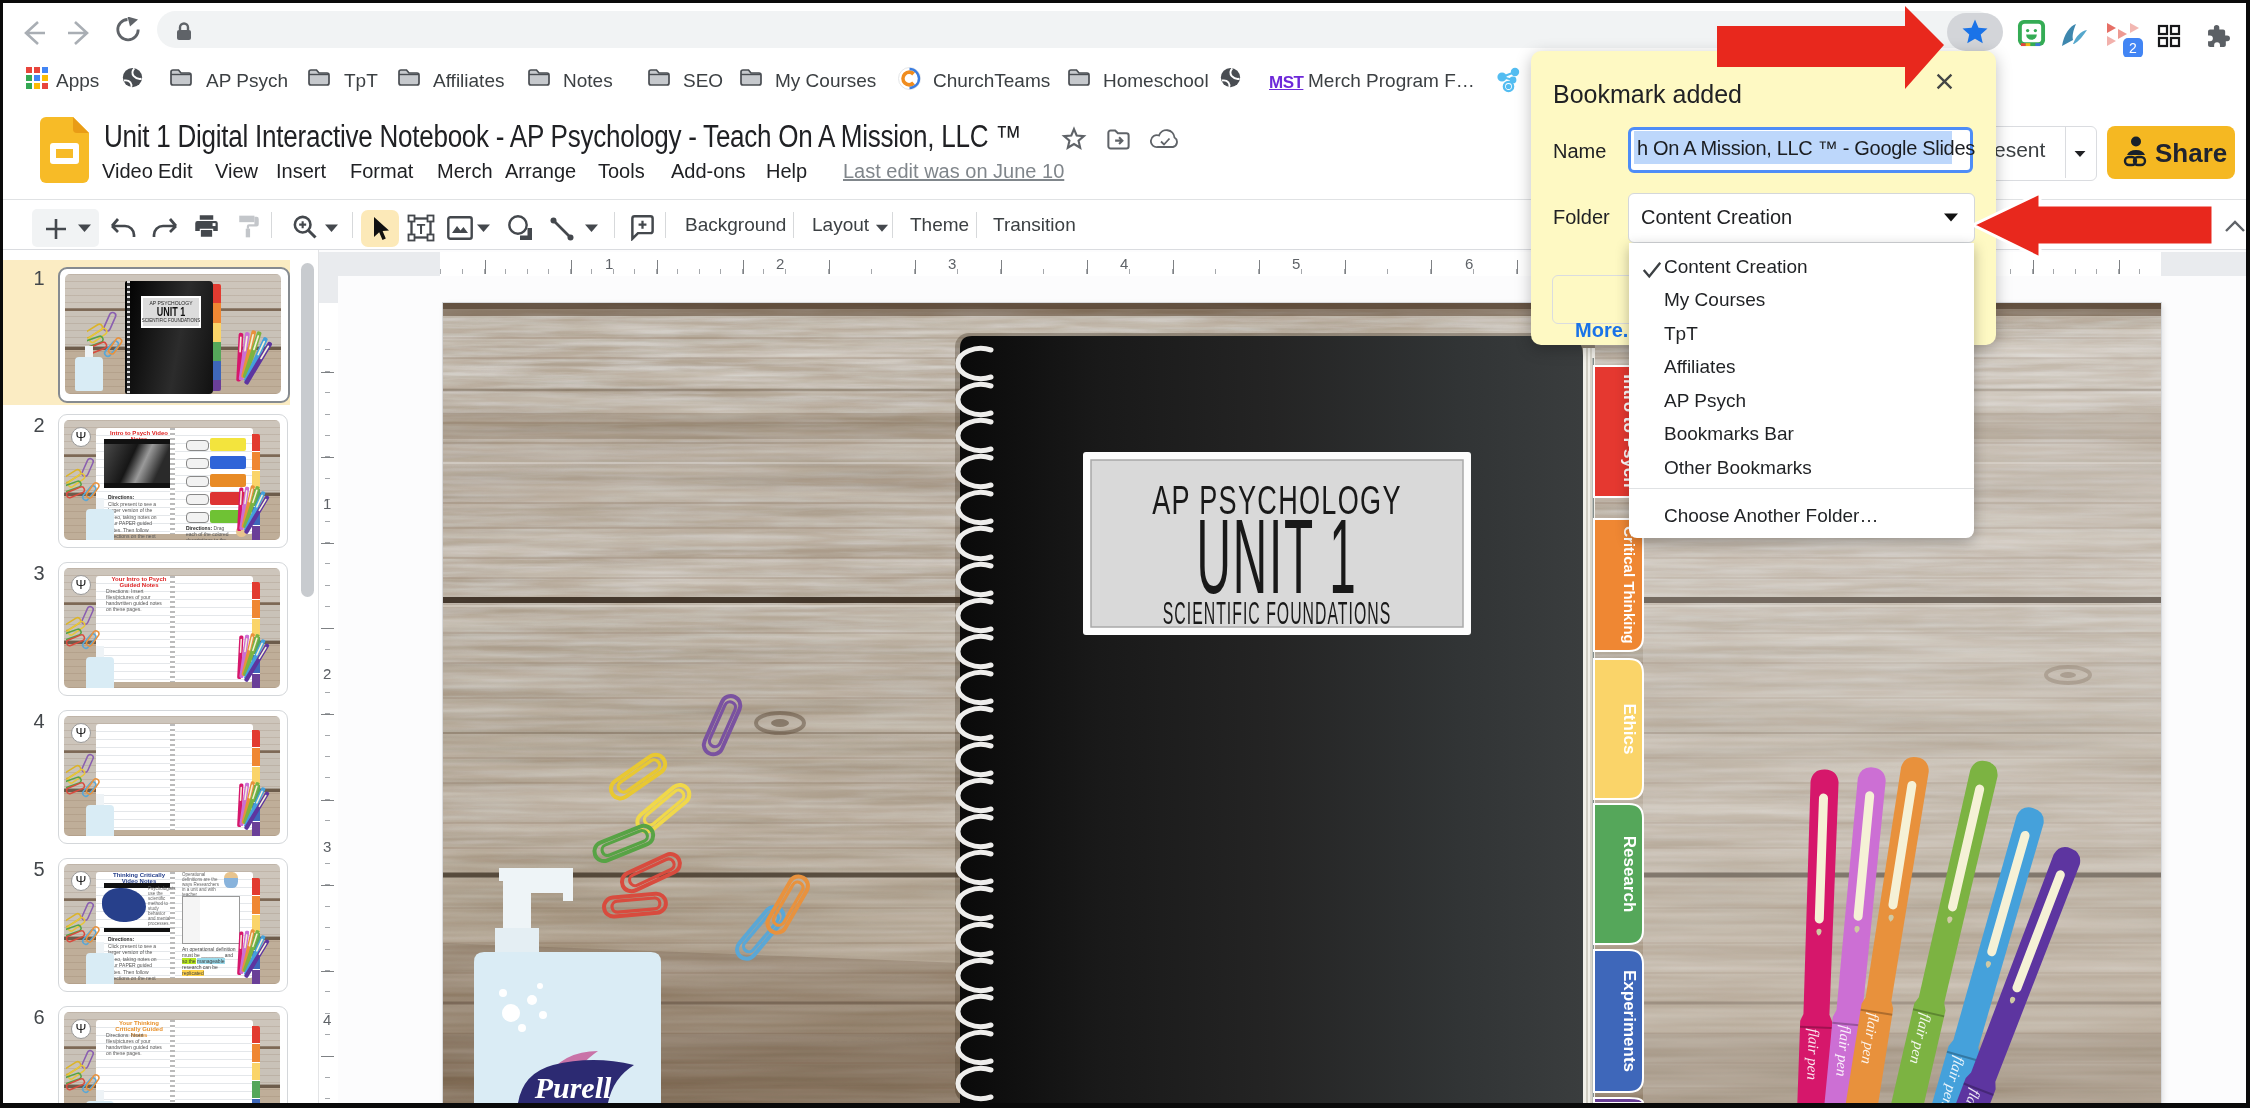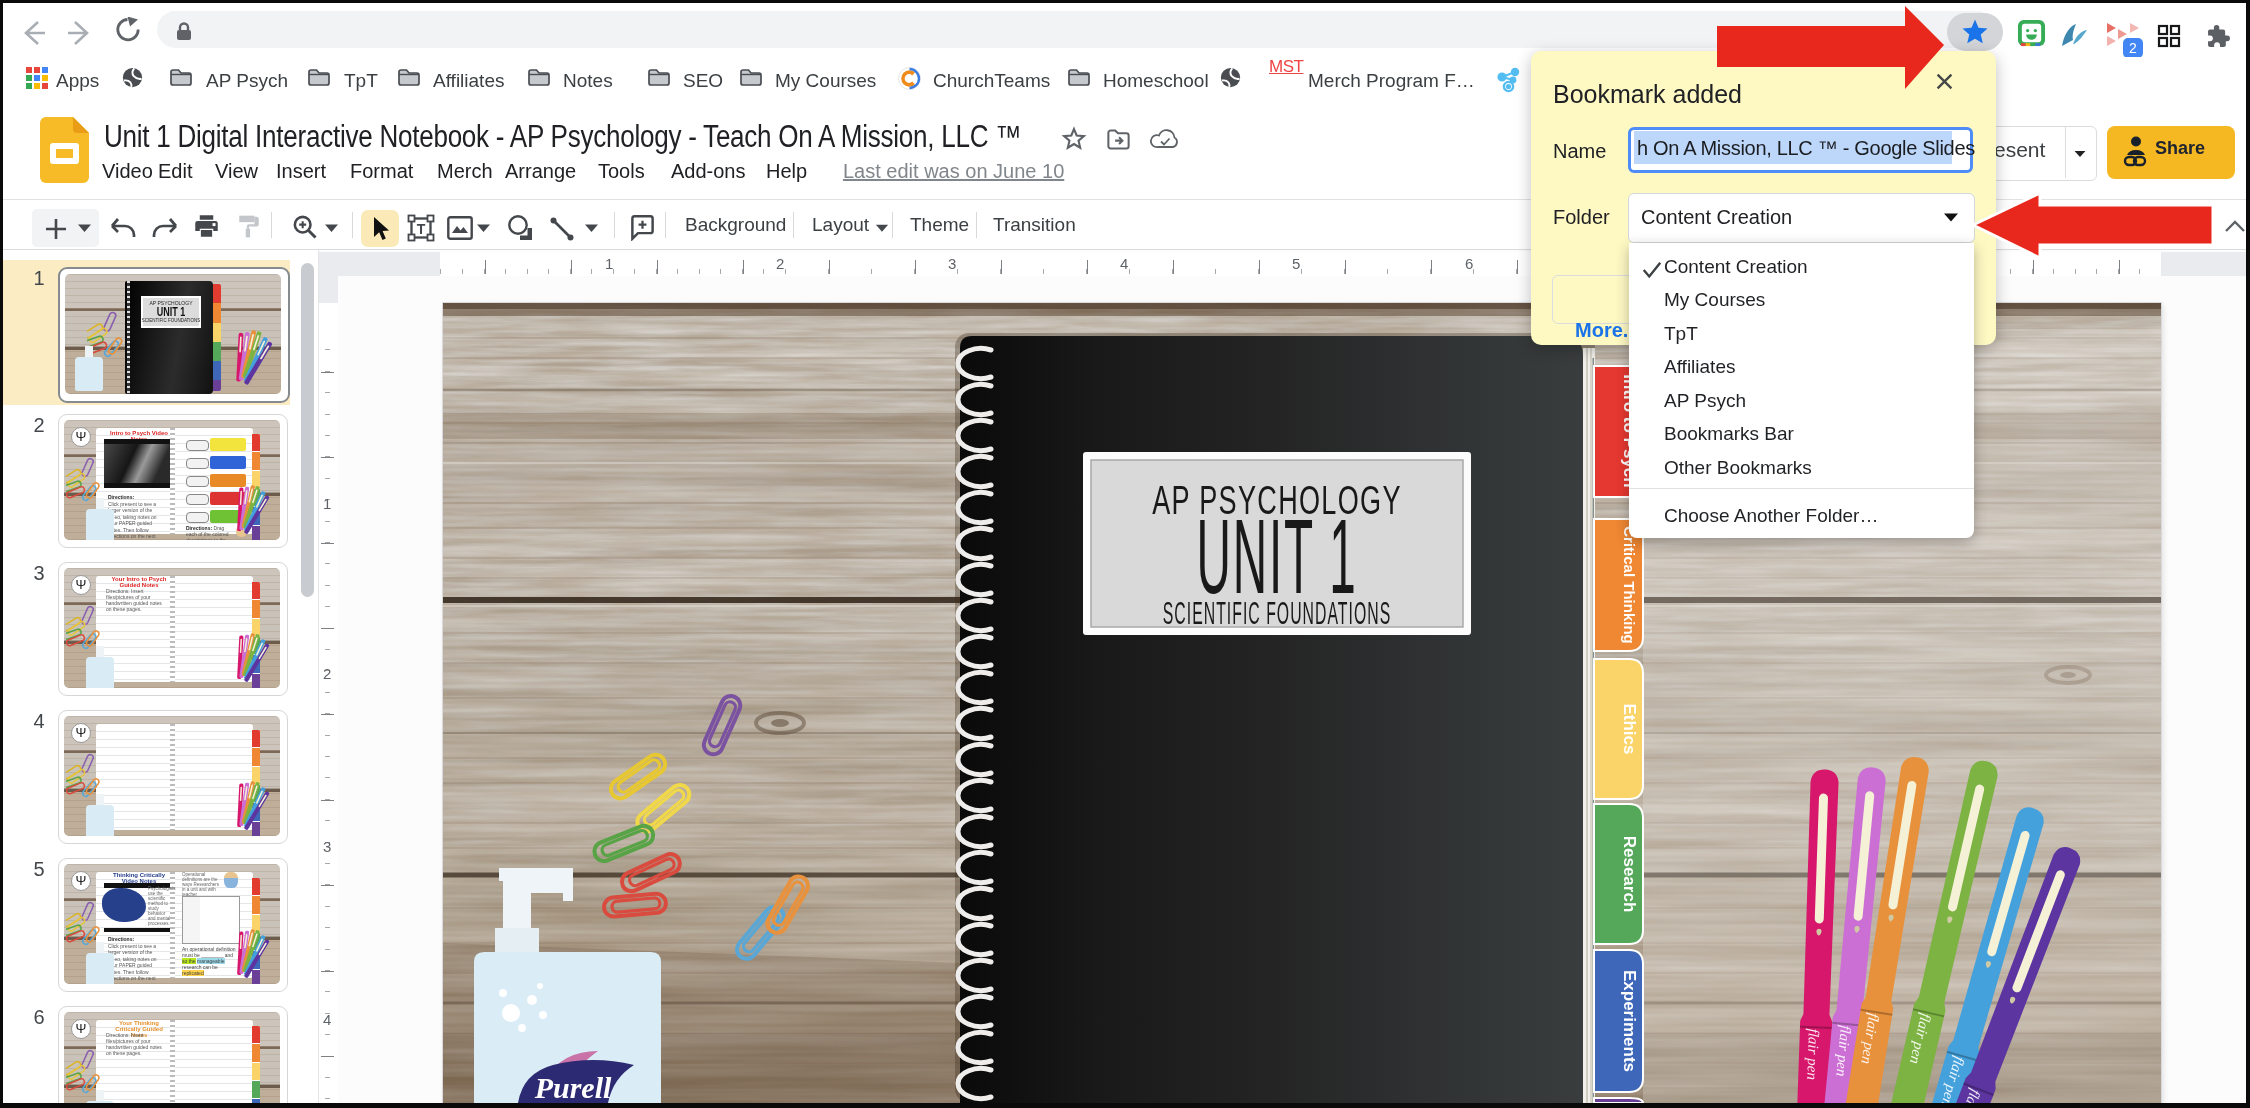--- a/index.html
+++ b/index.html
@@ -194,21 +194,21 @@
     <div class="abs bmtext" style="left:930px">ChurchTeams</div>
     <svg class="abs folder" style="left:1065px;top:11px">
         <use href="#folderico"></use>
       </svg>
     <div class="abs bmtext" style="left:1100px">Homeschool</div>
     <svg class="abs" style="left:1217px;top:10px" width="21" height="21" viewBox="0 0 24 24">
       <circle cx="12" cy="12" r="11" fill="#494d52"></circle>
       <path d="M14 1.5 Q 10 6 13.5 10.5 Q 17 14.5 22.3 13.5" stroke="#fff" stroke-width="2.2" fill="none"></path>
       <path d="M2.2 15.5 Q 7 14.5 9.5 17.5 Q 11.5 20.5 10.5 22.8" stroke="#fff" stroke-width="2.2" fill="none"></path>
     </svg>
-    <div class="abs" style="left:1266px;top:0;font-size:17px;font-weight:400;color:#ef4444;letter-spacing:-0.5px;text-decoration:underline;">MST</div>
+    <div class="abs" style="left:1266px;top:16px;font-size:17px;font-weight:700;color:#6d28d9;letter-spacing:-0.5px;text-decoration:underline;">MST</div>
     <div class="abs bmtext" style="left:1305px">Merch Program F…</div>
     <svg class="abs" style="left:1491px;top:10px" width="28" height="28" viewBox="0 0 28 28">
       <g stroke="#54bdf1" stroke-width="2" fill="#54bdf1">
         <circle cx="8" cy="10" r="3.6"></circle>
           <circle cx="21" cy="5" r="3.2"></circle>
           <circle cx="19" cy="13" r="2.4"></circle>
         <path d="M8 10 L21 5 M8 10 L19 13" fill="none"></path>
         <circle cx="14.5" cy="19.5" r="4.6" fill="none" stroke-width="2.4"></circle>
         <circle cx="14.5" cy="19.5" r="1.6"></circle>
       </g>
@@ -298,21 +298,21 @@
     </svg>
   <div id="sharebtn" class="abs"></div>
   <svg class="abs" style="left:2122px;top:136px" width="26" height="32" viewBox="0 0 26 32">
     <circle cx="14" cy="5.5" r="5" fill="#18212b"></circle>
     <path d="M5 19 A 9.5 7.5 0 0 1 23 19 Z" fill="#18212b"></path>
     <g fill="none" stroke="#18212b" stroke-width="2.4">
       <rect x="3" y="21" width="11" height="8" rx="4"></rect>
       <rect x="12" y="21" width="11" height="8" rx="4"></rect>
     </g>
   </svg>
-  <div class="abs" style="left:2155px;top:138px;font-size:18px;font-weight:700;color:#202430;">Share</div>
+  <div class="abs" style="left:2155px;top:138px;font-size:26px;font-weight:700;color:#202430;">Share</div>
 
   <div id="toolbar" class="abs">
     <div class="abs" style="left:29px;top:9px;width:67px;height:38px;background:#f1f3f4;border-radius:5px;"></div>
     <svg class="abs" style="left:40px;top:16px" width="26" height="26" viewBox="0 0 26 26">
         <path d="M13 3 V23 M3 13 H23" stroke="#44484d" stroke-width="2.6"></path>
       </svg>
     <svg class="abs" style="left:74px;top:23px" width="15" height="10" viewBox="0 0 15 10">
         <path d="M1 1.5 L7.5 9 L14 1.5 Z" fill="#44484d"></path>
       </svg>
     <svg class="abs" style="left:106px;top:16px" width="28" height="24" viewBox="0 0 28 24">

